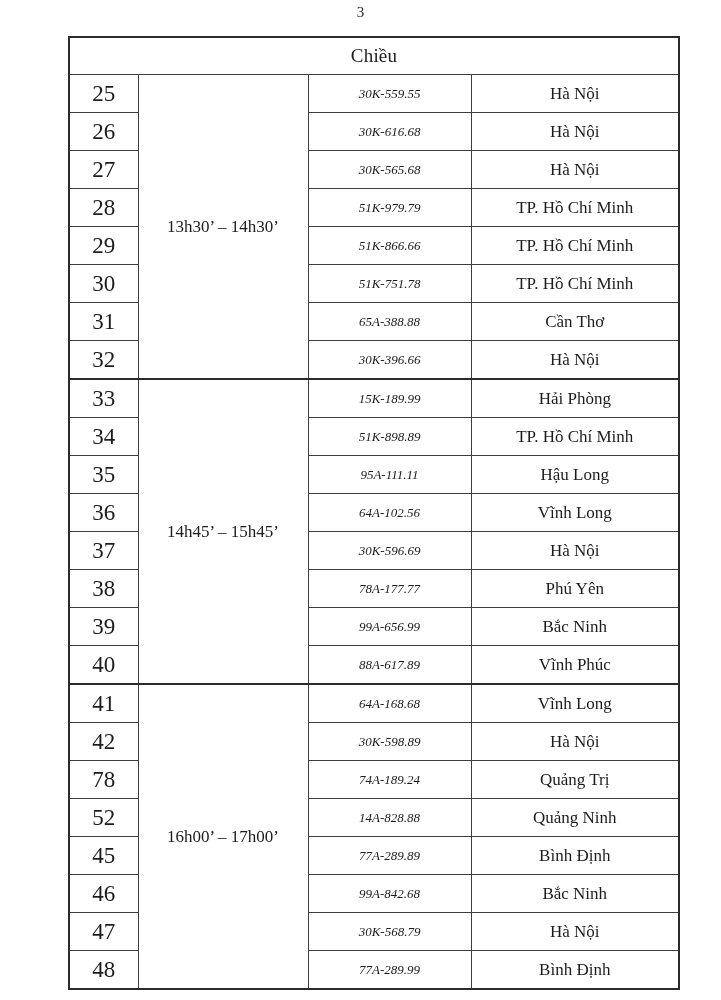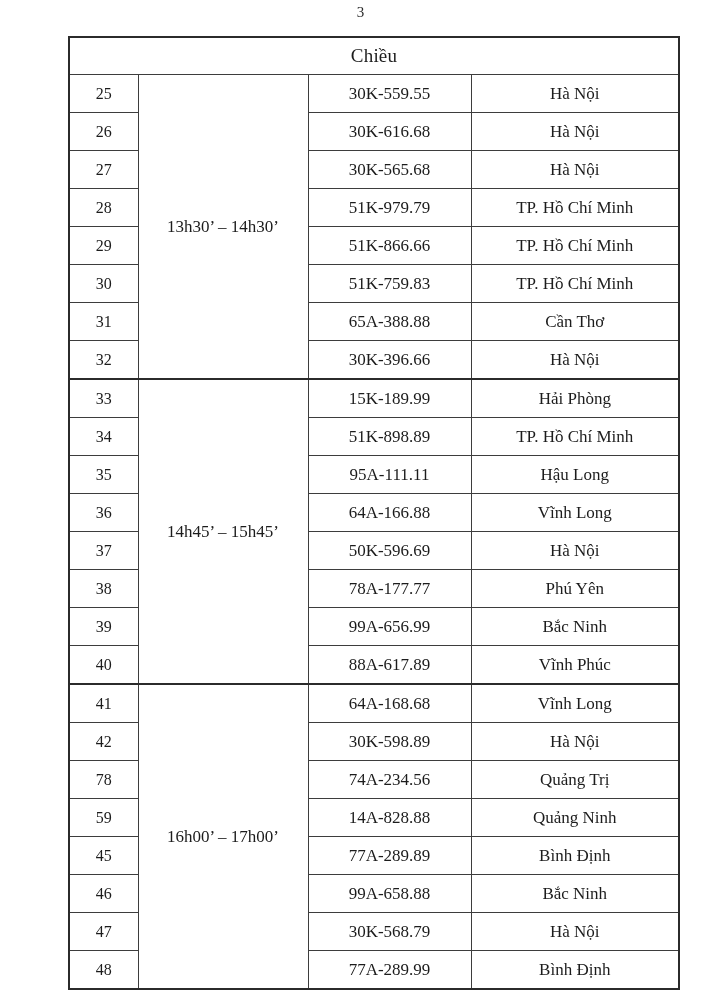--- a/index.html
+++ b/index.html
@@ -66,30 +66,31 @@
     font-size: 19px;
     letter-spacing: 0.2px;
     border-bottom: 1px solid #3d3d3d !important;
   }
 
   
   tr.data-row > td {
     height: 37px;
   }
   .cell-no {
-    font-size: 16px;
+    font-size: 23px;
   }
   .cell-time {
     font-size: 17px;
     white-space: nowrap;
     font-family: Liberation Serif, serif;
   }
   .cell-plate {
-    font-size: 17px;
+    font-size: 13px;
     white-space: nowrap;
+    font-style: italic;
   }
   .cell-city {
     font-size: 17px;
     white-space: nowrap;
     margin-left: 6px;
   }
 
   
   tr.group-end > td {
     border-bottom-width: 2px;
@@ -144,21 +145,21 @@
           <td class="cell-plate">51K-979.79</td>
           <td class="cell-city">TP. Hồ Chí Minh</td>
         </tr>
         <tr class="data-row">
           <td class="cell-no">29</td>
           <td class="cell-plate">51K-866.66</td>
           <td class="cell-city">TP. Hồ Chí Minh</td>
         </tr>
         <tr class="data-row">
           <td class="cell-no">30</td>
-          <td class="cell-plate">51K-759.83</td>
+          <td class="cell-plate">51K-751.78</td>
           <td class="cell-city">TP. Hồ Chí Minh</td>
         </tr>
         <tr class="data-row">
           <td class="cell-no">31</td>
           <td class="cell-plate">65A-388.88</td>
           <td class="cell-city">Cần Thơ</td>
         </tr>
         <tr class="data-row group-end">
           <td class="cell-no">32</td>
           <td class="cell-plate">30K-396.66</td>
@@ -175,26 +176,26 @@
           <td class="cell-plate">51K-898.89</td>
           <td class="cell-city">TP. Hồ Chí Minh</td>
         </tr>
         <tr class="data-row">
           <td class="cell-no">35</td>
           <td class="cell-plate">95A-111.11</td>
           <td class="cell-city">Hậu Long</td>
         </tr>
         <tr class="data-row">
           <td class="cell-no">36</td>
-          <td class="cell-plate">64A-166.88</td>
+          <td class="cell-plate">64A-102.56</td>
           <td class="cell-city">Vĩnh Long</td>
         </tr>
         <tr class="data-row">
           <td class="cell-no">37</td>
-          <td class="cell-plate">50K-596.69</td>
+          <td class="cell-plate">30K-596.69</td>
           <td class="cell-city">Hà Nội</td>
         </tr>
         <tr class="data-row">
           <td class="cell-no">38</td>
           <td class="cell-plate">78A-177.77</td>
           <td class="cell-city">Phú Yên</td>
         </tr>
         <tr class="data-row">
           <td class="cell-no">39</td>
           <td class="cell-plate">99A-656.99</td>
@@ -211,36 +212,36 @@
           <td class="cell-plate">64A-168.68</td>
           <td class="cell-city">Vĩnh Long</td>
         </tr>
         <tr class="data-row">
           <td class="cell-no">42</td>
           <td class="cell-plate">30K-598.89</td>
           <td class="cell-city">Hà Nội</td>
         </tr>
         <tr class="data-row">
           <td class="cell-no">78</td>
-          <td class="cell-plate">74A-234.56</td>
+          <td class="cell-plate">74A-189.24</td>
           <td class="cell-city">Quảng Trị</td>
         </tr>
         <tr class="data-row">
-          <td class="cell-no">59</td>
+          <td class="cell-no">52</td>
           <td class="cell-plate">14A-828.88</td>
           <td class="cell-city">Quảng Ninh</td>
         </tr>
         <tr class="data-row">
           <td class="cell-no">45</td>
           <td class="cell-plate">77A-289.89</td>
           <td class="cell-city">Bình Định</td>
         </tr>
         <tr class="data-row">
           <td class="cell-no">46</td>
-          <td class="cell-plate">99A-658.88</td>
+          <td class="cell-plate">99A-842.68</td>
           <td class="cell-city">Bắc Ninh</td>
         </tr>
         <tr class="data-row">
           <td class="cell-no">47</td>
           <td class="cell-plate">30K-568.79</td>
           <td class="cell-city">Hà Nội</td>
         </tr>
         <tr class="data-row">
           <td class="cell-no">48</td>
           <td class="cell-plate">77A-289.99</td>

